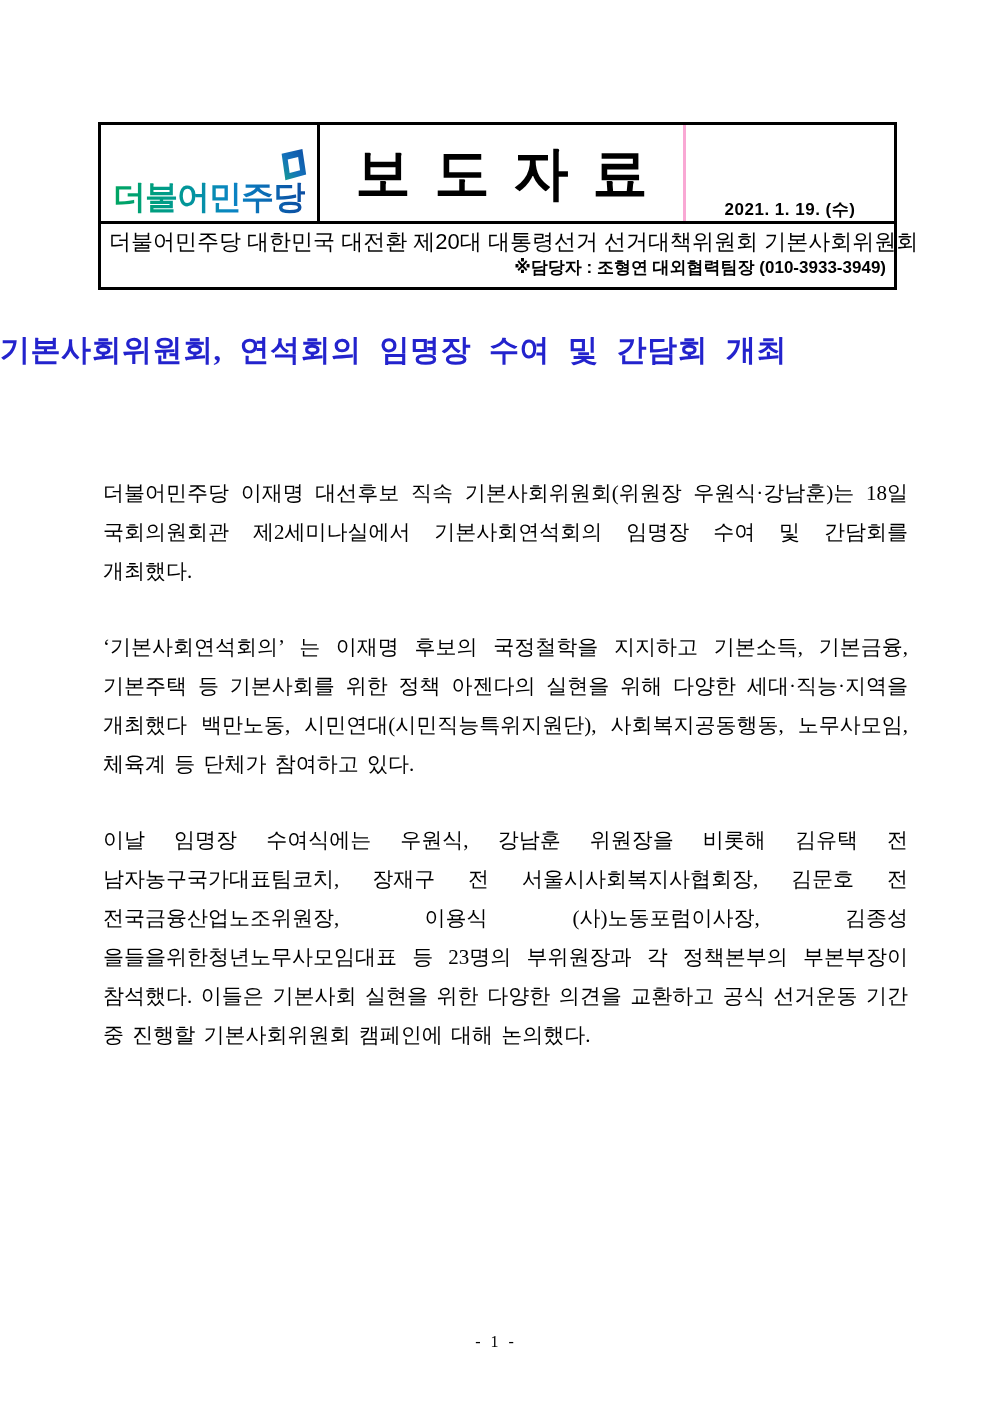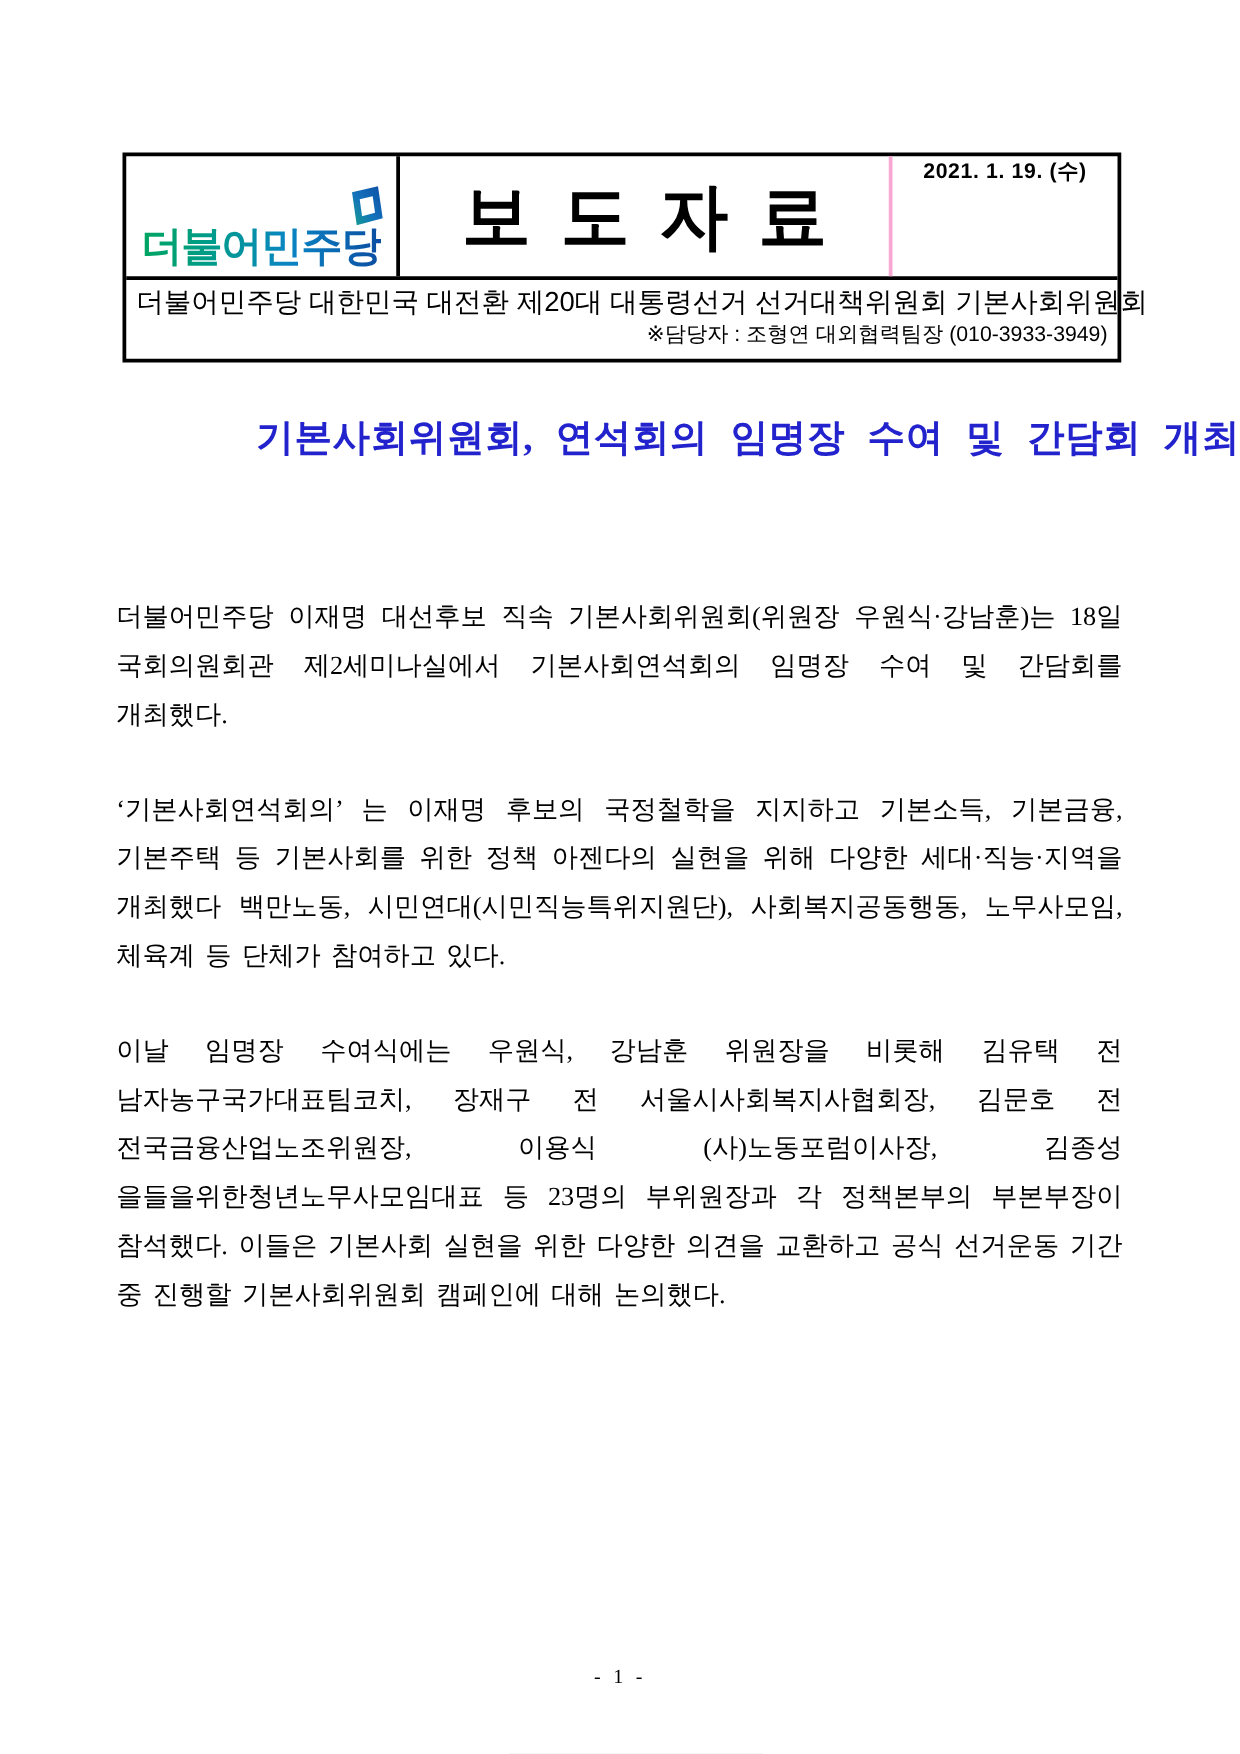--- a/index.html
+++ b/index.html
@@ -79,23 +79,23 @@
     font-family: "Liberation Sans", "DejaVu Sans", sans-serif;
     font-weight: 900;
     font-size: 55px;
     line-height: 1;
     letter-spacing: 24px;
     padding-left: 24px; 
     white-space: nowrap;
     transform: scaleY(1.05);
   }
   .cell-date {
-    width: 180px;
-    display: flex;
-    align-items: flex-start;
+    width: 208px;
+    display: flex;
+    align-items: flex-end;
     justify-content: center;
     font-family: "Liberation Sans", "DejaVu Sans", sans-serif;
     font-weight: 700;
     font-size: 17px;
     letter-spacing: 0.5px;
     white-space: nowrap;
   }
   .header-row2 {
     padding: 4px 8px 7px 8px;
   }
@@ -103,33 +103,33 @@
     text-align: center;
     font-family: "Liberation Sans", "DejaVu Sans", sans-serif;
     font-weight: 400;
     font-size: 22px;
     line-height: 27px;
     white-space: nowrap;
   }
   .contact-line {
     text-align: right;
     font-family: "Liberation Sans", "DejaVu Sans", sans-serif;
-    font-weight: 400;
+    font-weight: 700;
     font-size: 17px;
     line-height: 25px;
     white-space: nowrap;
   }
 
   
   .article-title {
     position: absolute;
     top: 330px;
     left: 0;
     width: 100%;
-    text-align: right;
+    text-align: left;
     font-size: 30px;
     font-weight: 700;
     letter-spacing: 0.5px;
     word-spacing: 10px;
     color: #2323cd;
     white-space: nowrap;
   }
   .article-subtitle {
     position: absolute;
     top: 398px;
@@ -138,21 +138,21 @@
     text-align: center;
     font-size: 24px;
     font-weight: 700;
     word-spacing: 7px;
     color: #000;
     white-space: nowrap;
   }
   .article-body {
     position: absolute;
     top: 474px;
-    left: 93px;
+    left: 103px;
     width: 805px;
   }
   .article-body p {
     margin: 0 0 37px 0;
     font-size: 21px;
     line-height: 39px;
     text-align: justify;
     word-break: keep-all;
     word-spacing: 3px;
   }

